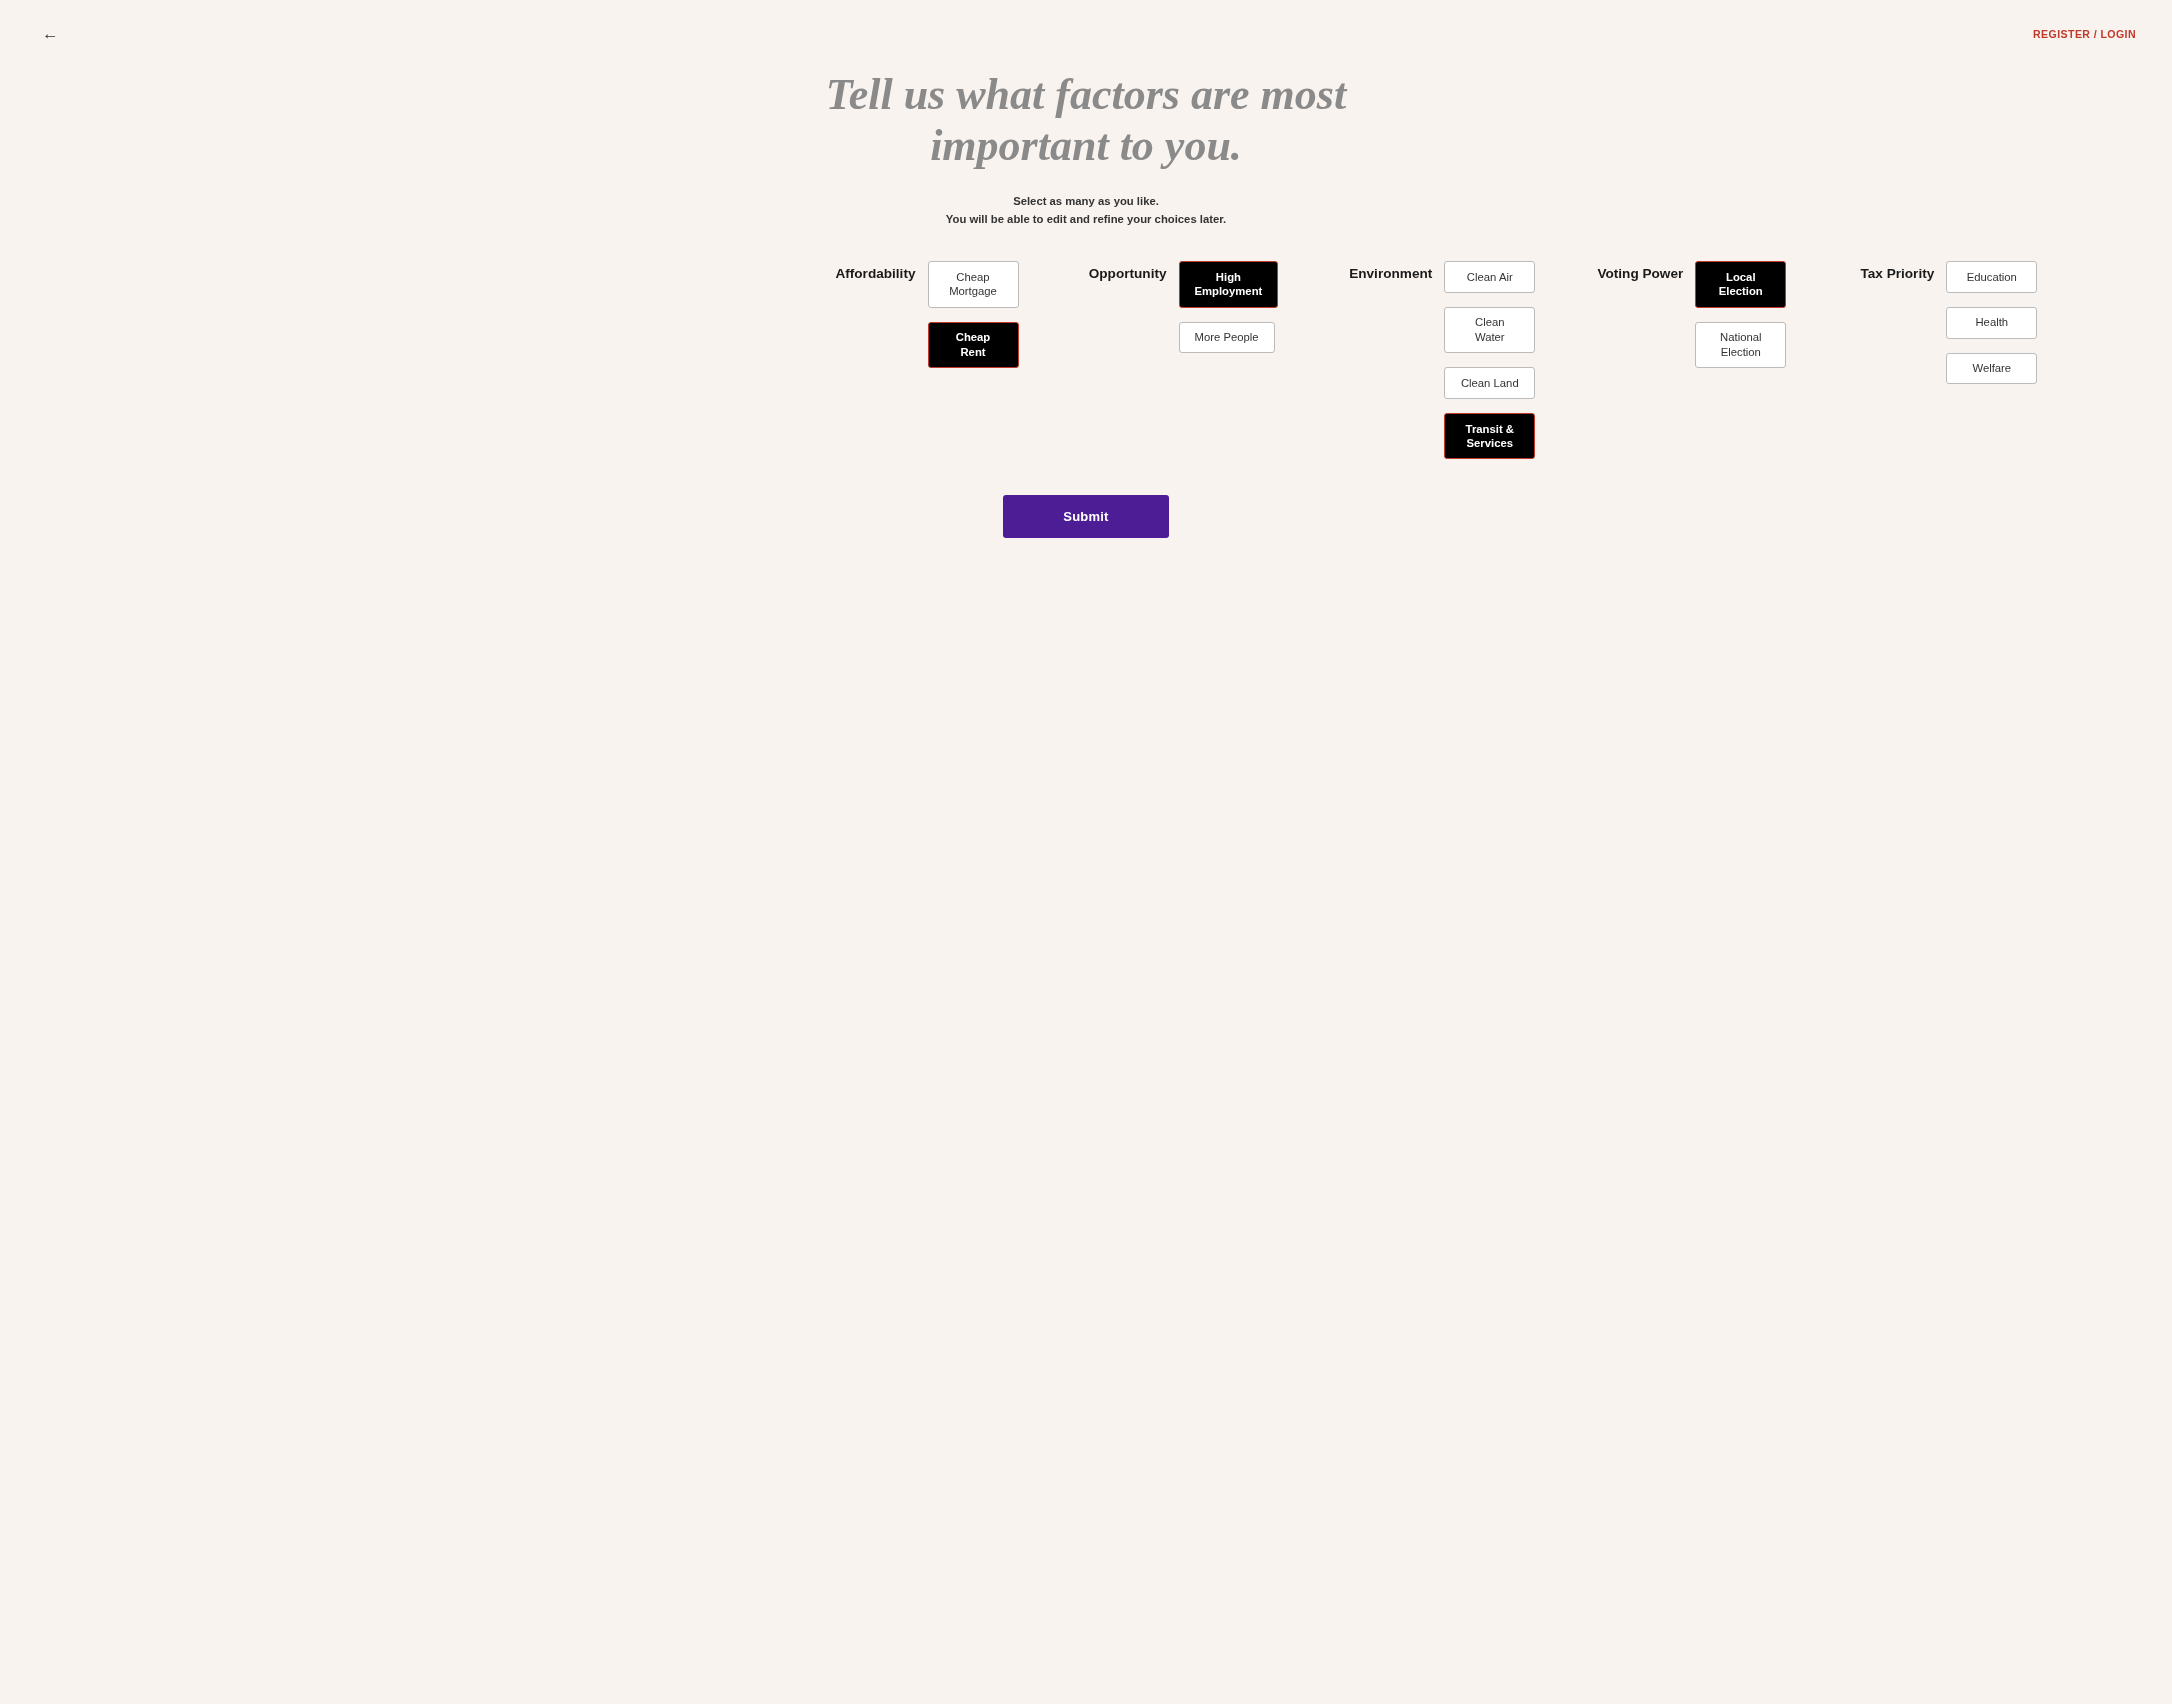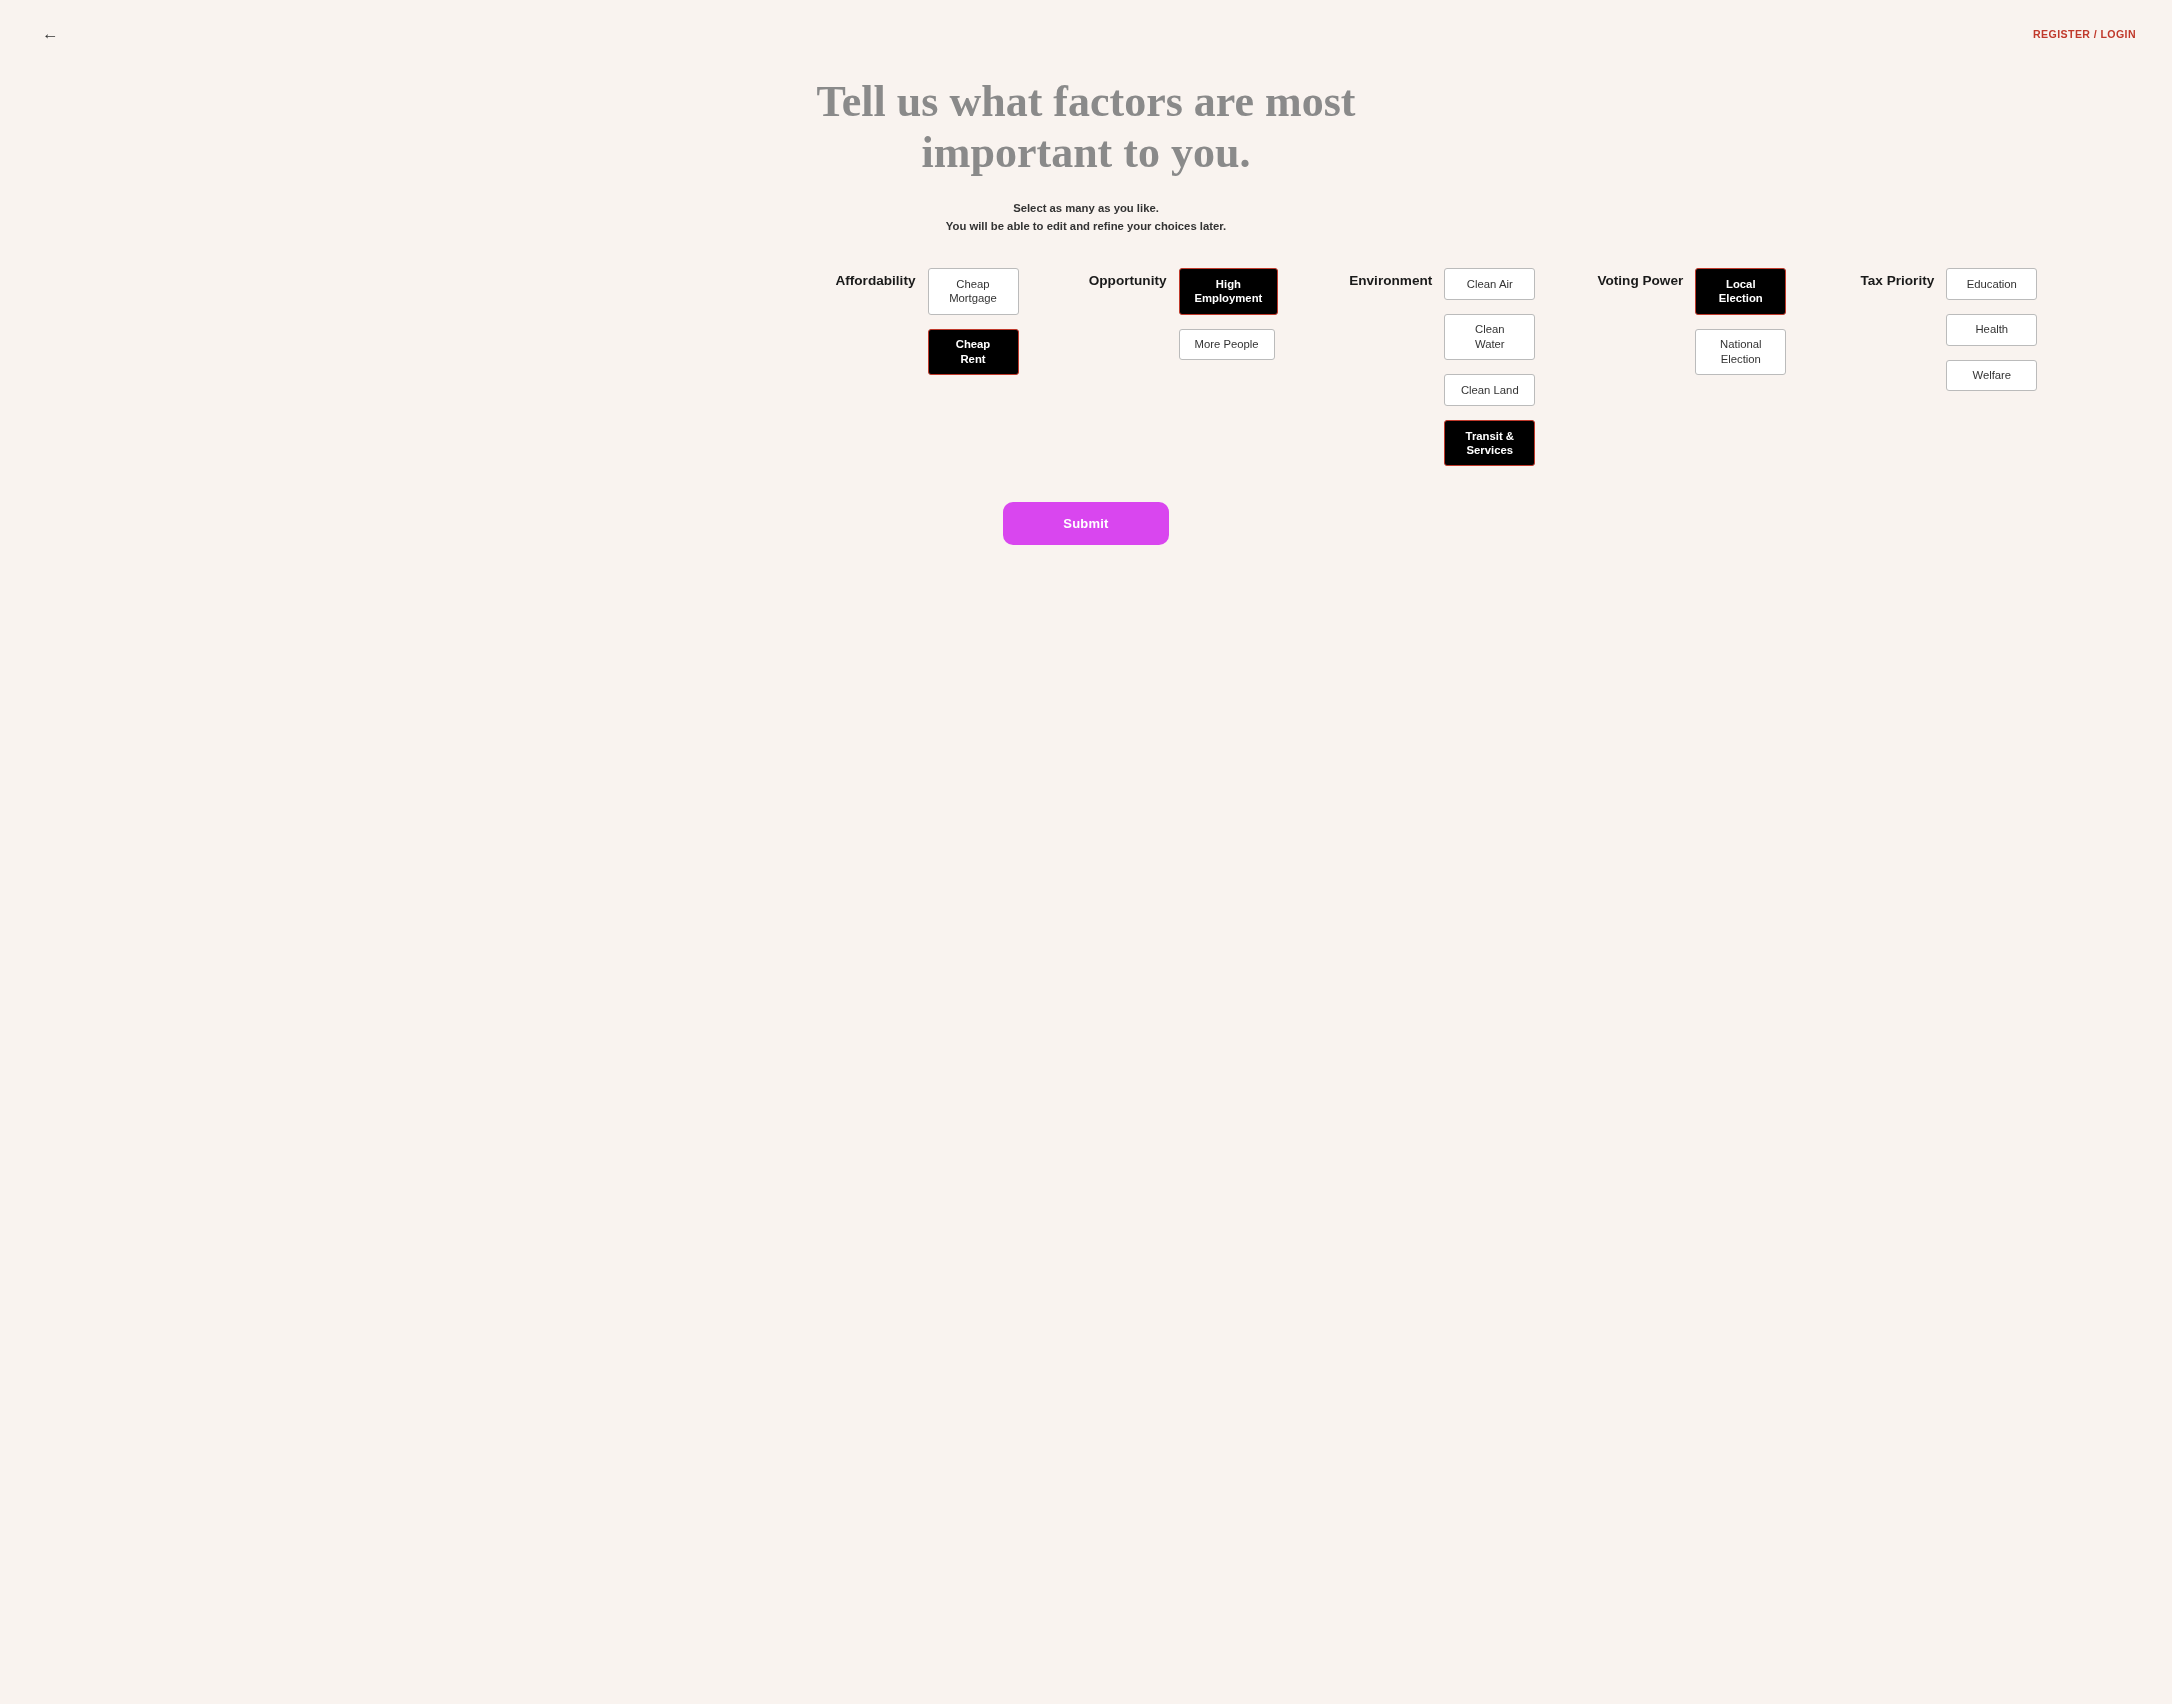--- a/index.html
+++ b/index.html
@@ -49,23 +49,24 @@
       margin: 0 auto;
       padding: 15px 18px 45px 18px;
     }
 
     .page-title {
       text-align: center;
       font-size: 44px;
       font-weight: 700;
       color: #8a8a8a;
       line-height: 1.15;
-      margin-top: 15px;
+      margin-top: 8px;
       margin-bottom: 21px;
       font-family: Georgia, serif;
+      font-style: italic;
     }
 
     .subtitle {
       text-align: center;
       margin-bottom: 30px;
     }
 
     .subtitle p {
       font-family: Arial, sans-serif;
       font-size: 11.3px;
@@ -132,28 +133,28 @@
       max-width: 121px;
     }
 
     .submit-area {
       display: flex;
       justify-content: center;
       margin-top: 36px;
     }
 
     .submit-btn {
-      background-color: #d946ef;
+      background-color: #4c1d95;
       color: #fff;
       border: none;
       font-family: Arial, sans-serif;
       font-size: 13px;
       font-weight: 600;
       padding: 13.6px 60px;
-      border-radius: 10px;
+      border-radius: 3px;
       cursor: pointer;
       letter-spacing: 0.2px;
     }
   </style>
 </head>
 <body>
 
 <div class="header">
   <button class="back-btn">←</button>
   <button class="register-login">REGISTER / LOGIN</button>

